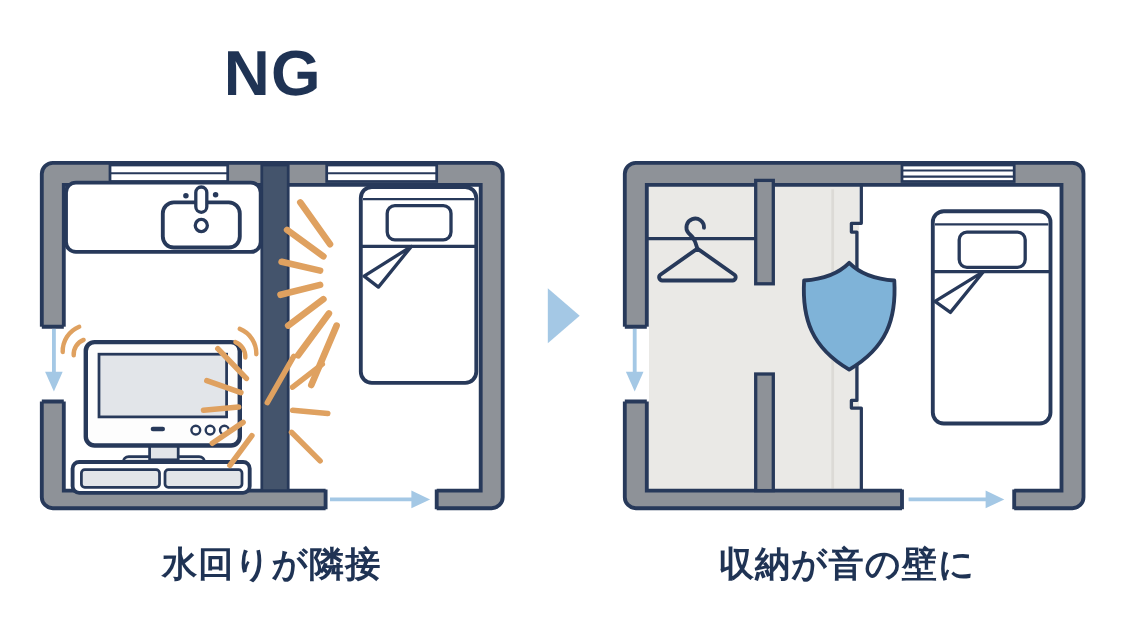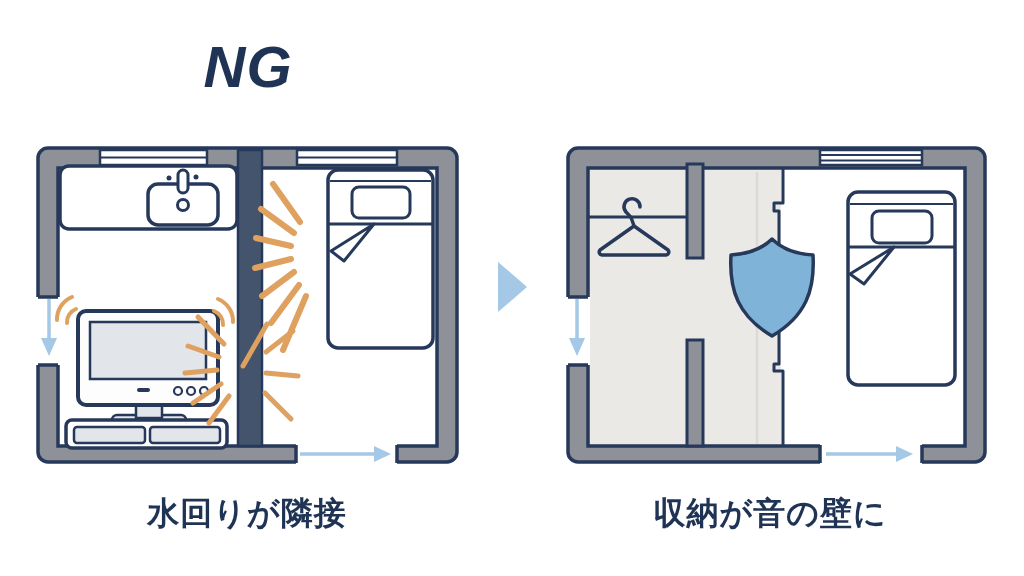--- a/index.html
+++ b/index.html
@@ -7,21 +7,21 @@
     position:relative;width:1024px;height:576px;overflow:hidden;
     background:var(--bg,#ffffff);
     font-family:"Liberation Sans",sans-serif;
   }
   .stage svg{position:absolute;left:0;top:0;}
   .title{
     position:absolute;top:38px;width:220px;text-align:center;
     font-size:58px;font-weight:bold;color:var(--text-navy,#1f3354);
     letter-spacing:1px;line-height:1;
   }
-  .title.ng{left:138px;font-style:italic;}
+  .title.ng{left:138px;}
   .title.ok{left:665px;}
   .caption{
     position:absolute;top:496px;width:340px;text-align:center;
     font-size:32px;font-weight:bold;color:var(--text-navy,#1f3354);
     letter-spacing:1px;line-height:1.1;
   }
   .caption.ng{left:77px;}
   .caption.ok{left:600px;}
 
   

